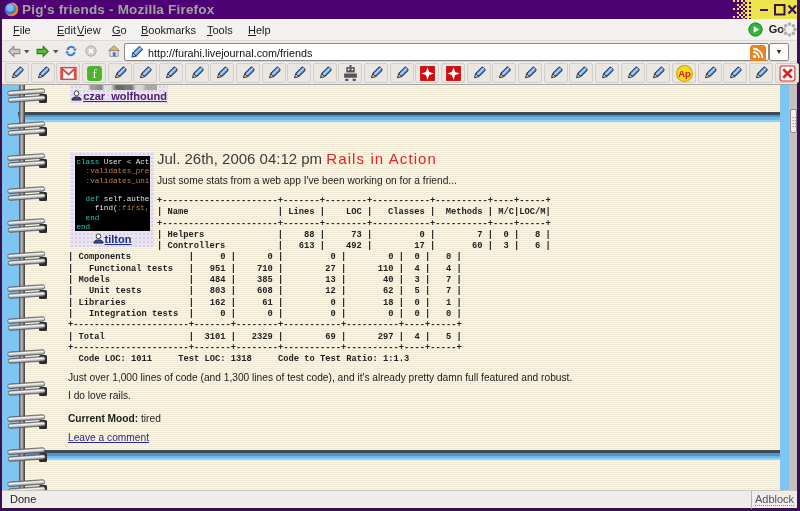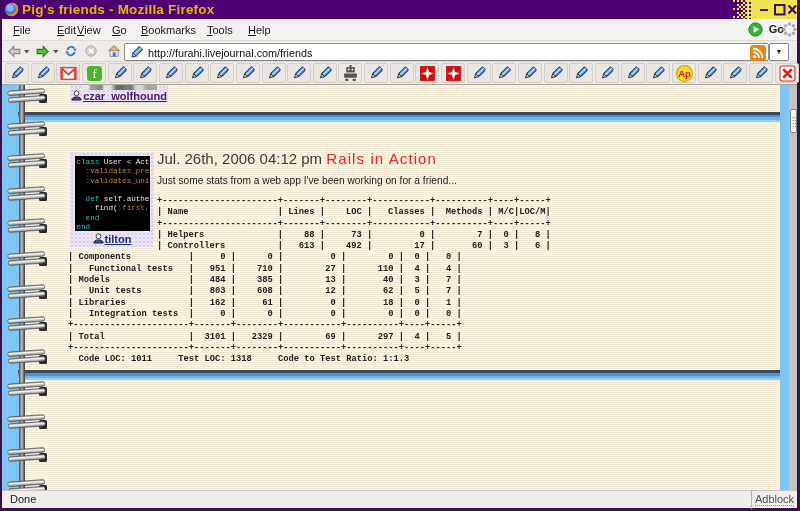--- a/index.html
+++ b/index.html
@@ -2,21 +2,21 @@
 <html><head>
 <meta charset="utf-8">
 <style>
 * { margin:0; padding:0; box-sizing:border-box; }
 html,body { width:800px; height:511px; overflow:hidden; }
 body { font-family:"Liberation Sans", sans-serif; }
 #win { position:relative; width:800px; height:511px; background:#efecea;
   border-left:2px solid #38104e; border-right:3px solid #38104e; }
 
 #titlebar { position:absolute; left:0; top:0; right:0; height:19px; background:#4e0173; }
-#tb-text { position:absolute; left:20px; top:2px; color:#eab308; font-size:13.5px; font-weight:bold; letter-spacing:0.2px; }
+#tb-text { position:absolute; left:20px; top:2px; color:#a3a3a3; font-size:13.5px; font-weight:bold; letter-spacing:0.2px; }
 #ff-ico { position:absolute; left:2px; top:2px; }
 #winctl { position:absolute; right:0; top:0; width:42px; height:19px; background:#ece44c; }
 #dither { position:absolute; right:42px; top:0; width:22px; height:19px; }
 
 #menubar { position:absolute; left:0; top:19px; right:0; height:22px; background:#f4f2f0;
   border-bottom:1px solid #dedad6; font-size:11px; color:#1a1a1a; }
 #menubar span.m { position:absolute; top:5px; }
 #gobtn { position:absolute; right:13px; top:4px; font-weight:bold; font-size:11px; color:#222; }
 
 #navbar { position:absolute; left:0; top:41px; right:0; height:21px; background:#eeebe8;
@@ -535,20 +535,26 @@
 | Components           |     0 |      0 |         0 |        0 |  0 |   0 |
 |   Functional tests   |   951 |    710 |        27 |      110 |  4 |   4 |
 | Models               |   484 |    385 |        13 |       40 |  3 |   7 |
 |   Unit tests         |   803 |    608 |        12 |       62 |  5 |   7 |
 | Libraries            |   162 |     61 |         0 |       18 |  0 |   1 |
 |   Integration tests  |     0 |      0 |         0 |        0 |  0 |   0 |
 +----------------------+-------+--------+-----------+----------+----+-----+
 | Total                |  3101 |   2329 |        69 |      297 |  4 |   5 |
 +----------------------+-------+--------+-----------+----------+----+-----+
   Code LOC: 1011     Test LOC: 1318     Code to Test Ratio: 1:1.3</pre>
+        <div class="ebody">
+        <p>Just over 1,000 lines of code (and 1,300 lines of test code), and it's already pretty damn full featured and robust.</p>
+        <p>I do love rails.</p>
+        <p class="mood"><b>Current Mood:</b> tired</p>
+        <p style="margin-top:4px"><a class="lc" href="#">Leave a comment</a></p>
+        </div>
       </div>
       <div style="height:5px; clear:both"></div>
       <div class="band"></div>
     </div>
     <div id="rod"></div>
     <div id="rings">
         <svg class="ring" style="top:3px" width="44" height="16" viewBox="0 0 44 16">
           <defs>
             <linearGradient id="g0" x1="0" y1="0" x2="0" y2="1">
               <stop offset="0" stop-color="#8a8a8a"></stop>

